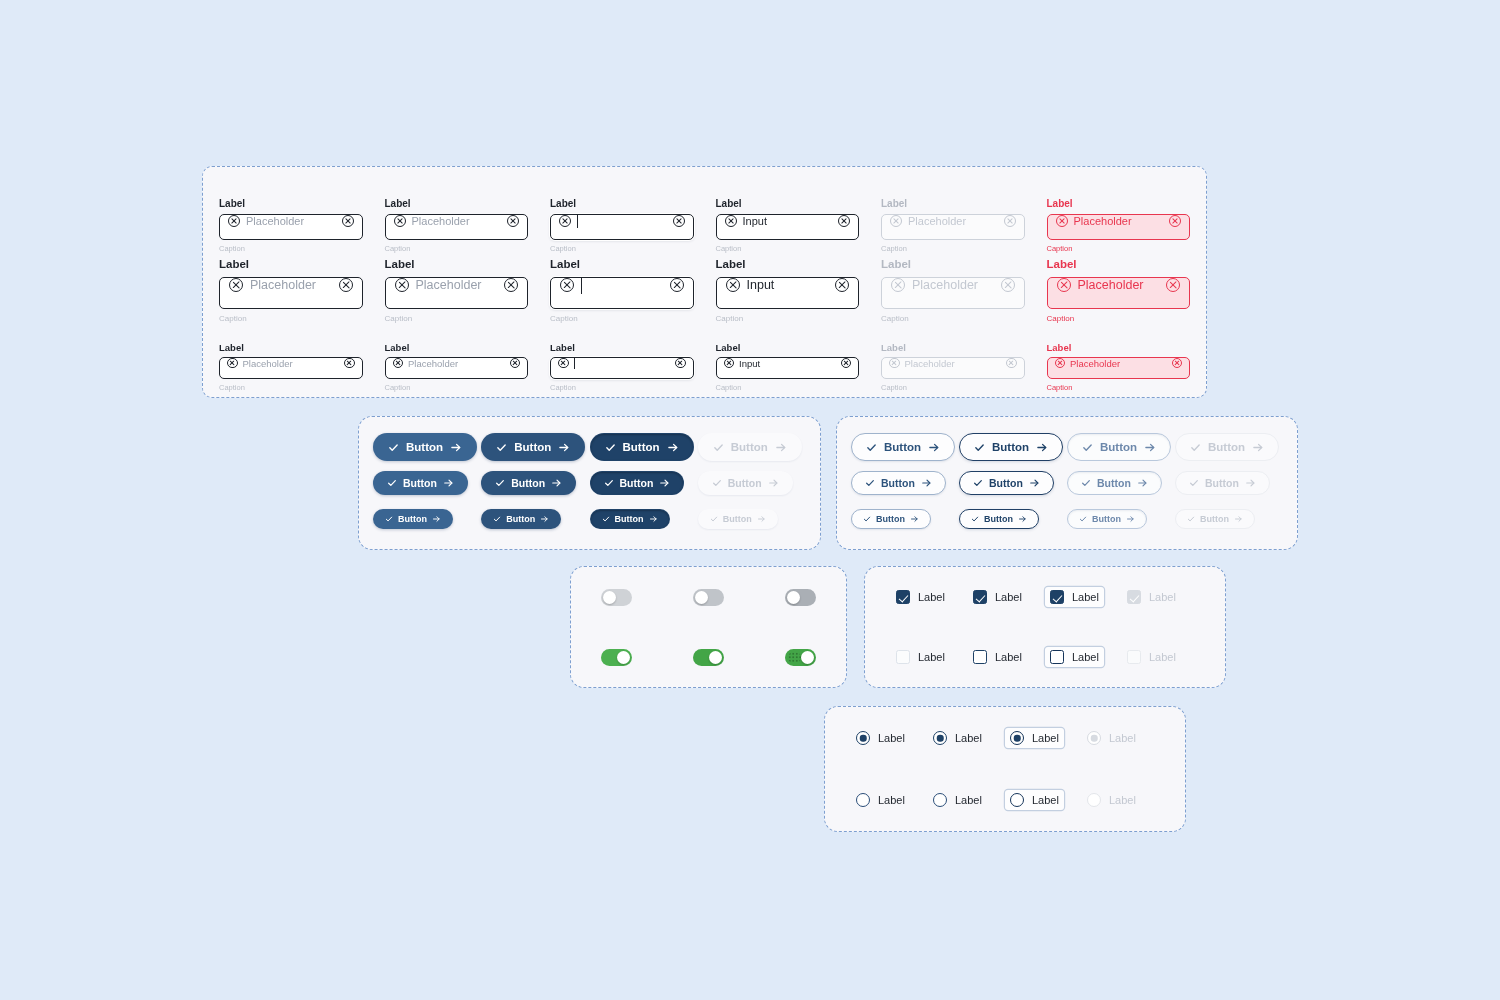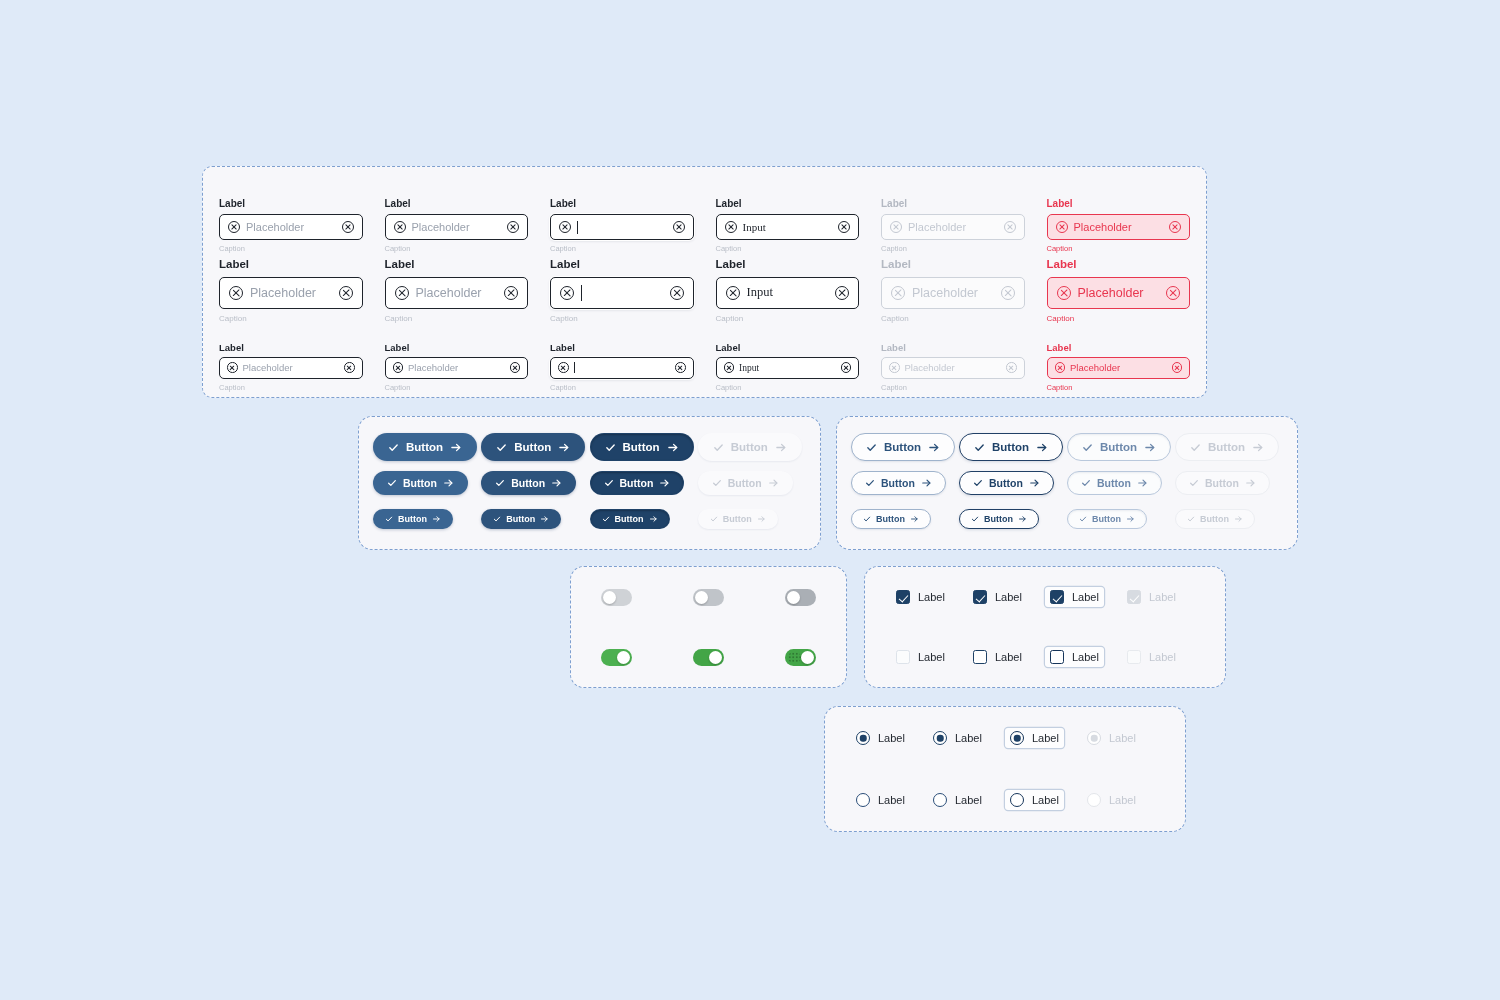--- a/index.html
+++ b/index.html
@@ -33,34 +33,34 @@
   
   .in-cell.r-md { height: 70px; justify-content: flex-start; padding-top: 16px;}
   .in-cell.r-lg { height: 76px; justify-content: flex-start; padding-top: 6px;}
   .in-cell.r-sm { height: 62px; justify-content: flex-start; padding-top: 14px;}
 
   .in-label { font-size: 10px; font-weight: 700; color: #1e232b; line-height: 1; margin-bottom: 5px; }
   .in-cell.r-lg .in-label { font-size: 11.5px; margin-bottom: 6px; }
   .in-cell.r-sm .in-label { font-size: 9.5px; margin-bottom: 4px; }
 
   .in-field {
-    display: flex; align-items: center; gap: 6px;
+    display: flex; align-items: flex-start; gap: 6px;
     background: #ffffff;
     border: 1.1px solid #1e232b;
     border-radius: 5px;
     padding: 0 8px;
     height: 26px;
   }
   .in-cell.r-lg .in-field { height: 32px; border-width: 1.4px; padding: 0 9px; gap: 7px; }
   .in-cell.r-sm .in-field { height: 22px; border-width: 1px; padding: 0 7px; gap: 5px; }
 
   .in-text { flex: 1; font-size: 11px; color: #9aa1ad; white-space: nowrap; overflow: hidden; }
   .in-cell.r-lg .in-text { font-size: 12.5px; }
   .in-cell.r-sm .in-text { font-size: 9.5px; }
-  .in-text.filled { color: #1e232b; font-family: Liberation Serif, serif; }
+  .in-text.filled { color: #1e232b; }
 
   .in-caption { font-size: 7.5px; color: #b9bec7; margin-top: 5px; line-height: 1; }
   .in-cell.r-lg .in-caption { font-size: 8px; margin-top: 6px; }
 
   
   .cx { flex: none; display: inline-block; border-radius: 50%; position: relative;
         width: 12px; height: 12px; border: 1.2px solid #1e232b; }
   .cx::before, .cx::after {
     content: ""; position: absolute; left: 50%; top: 50%;
     width: 7px; height: 1.2px; background: #1e232b; border-radius: 1px;

